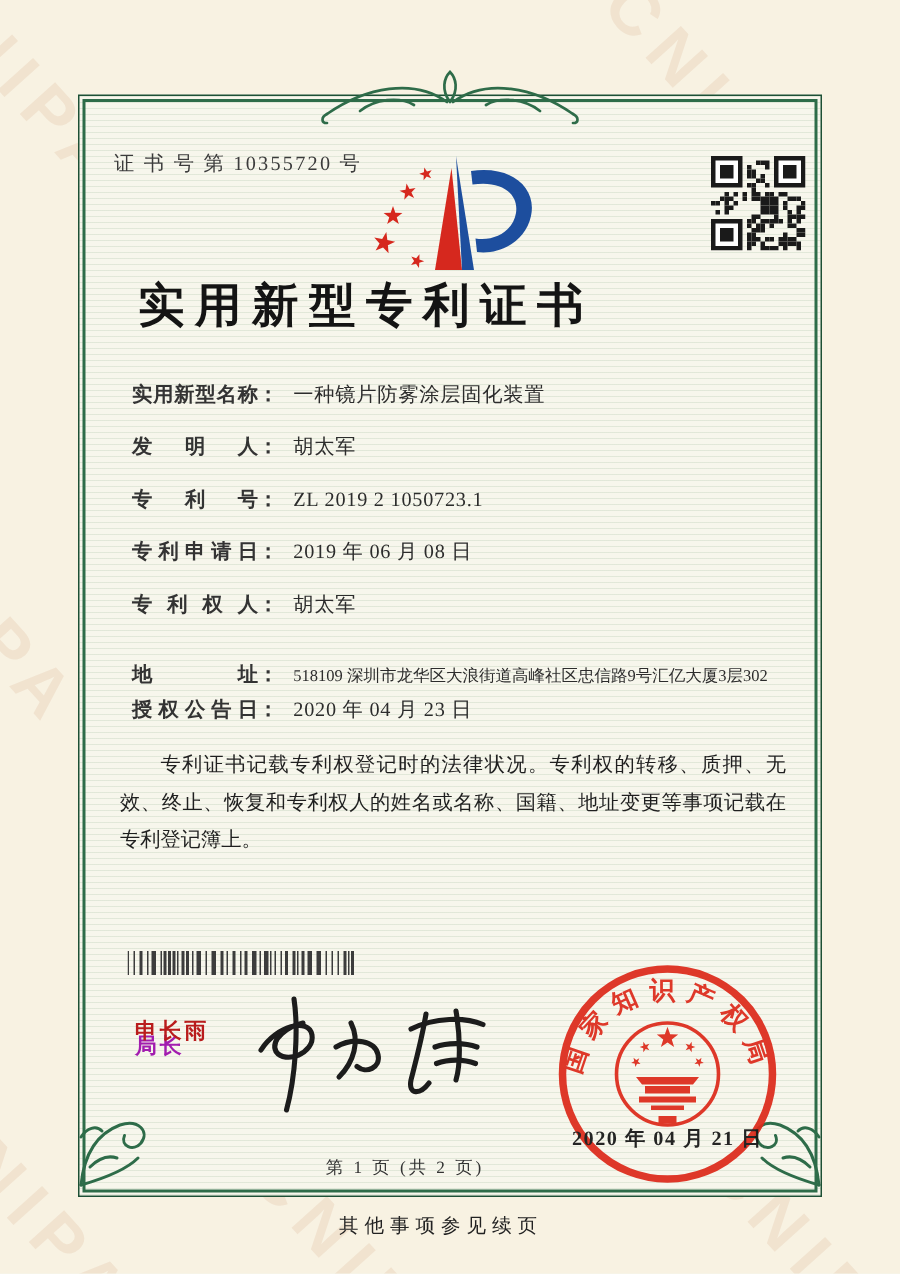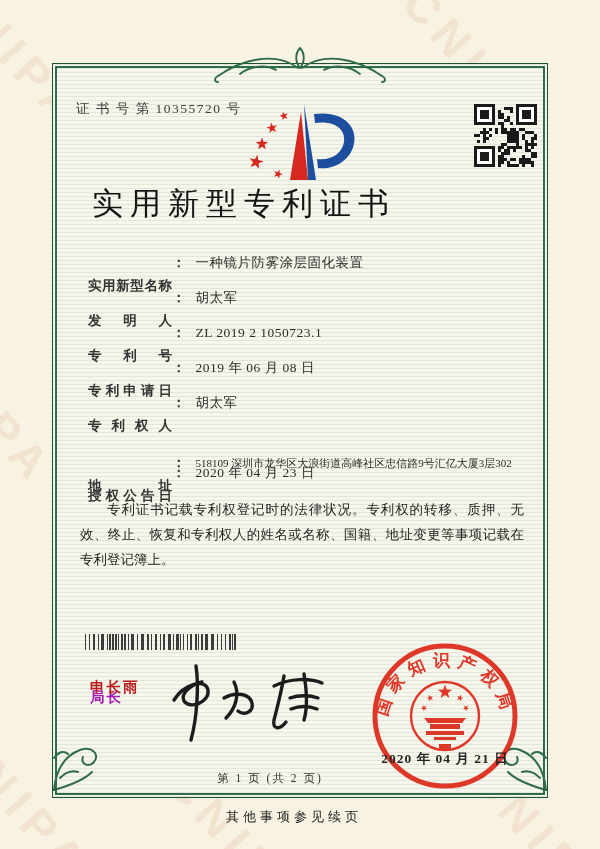--- a/index.html
+++ b/index.html
@@ -35,30 +35,29 @@
   .corner{position:absolute;}
   
   .cert-no{
     position:absolute;left:76px;top:100px;
     font-size:13.5px;color:#3b3b3b;letter-spacing:1.5px;text-align:right;
   }
   .logo{position:absolute;left:238px;top:100px;}
   .qr{position:absolute;left:474px;top:104px;}
   .title{
     position:absolute;left:0;top:183px;width:488px;text-align:center;
-    font-size:31px;font-weight:400;color:#141414;letter-spacing:7px;
+    font-size:31px;font-weight:700;color:#141414;letter-spacing:7px;
   }
   
   .row{position:absolute;left:88px;width:450px;font-size:13.5px;color:#2c2c2c;white-space:nowrap;}
   .flabel{
     display:inline-block;width:84px;
     text-align:justify;text-align-last:justify;
     font-weight:700;color:#333;
     vertical-align:top;
-    margin-top:23px;
   }
   .colon{font-weight:700;color:#333;}
   .fvalue{margin-left:10px;letter-spacing:0.5px;}
   .fvalue-small{margin-left:10px;font-size:11px;letter-spacing:0;}
   .pair2{position:absolute;left:242px;top:0;}
   
   .law{
     position:absolute;left:80px;top:497px;width:444px;
     font-size:13.5px;line-height:25px;color:#1f1f1f;
     text-align:justify;
@@ -287,21 +286,21 @@
 </div>
 <div class="row" style="top:324px">
   <span class="flabel">专利号</span><span class="colon">：</span><span class="fvalue">ZL 2019 2 1050723.1</span>
 </div>
 <div class="row" style="top:359px">
   <span class="flabel">专利申请日</span><span class="colon">：</span><span class="fvalue">2019 年 06 月 08 日</span>
 </div>
 <div class="row" style="top:394px">
   <span class="flabel">专利权人</span><span class="colon">：</span><span class="fvalue">胡太军</span>
 </div>
-<div class="row" style="top:454px">
+<div class="row" style="top:441px">
   <span class="flabel">地址</span><span class="colon">：</span><span class="fvalue-small">518109 深圳市龙华区大浪街道高峰社区忠信路9号汇亿大厦3层302</span>
 </div>
 <div class="row" style="top:464px">
   <span class="flabel">授权公告日</span><span class="colon">：</span><span class="fvalue">2020 年 04 月 23 日</span>
 </div>
 
 <div class="law">
   <p>专利证书记载专利权登记时的法律状况。专利权的转移、质押、无效、终止、恢复和专利权人的姓名或名称、国籍、地址变更等事项记载在专利登记簿上。</p>
 </div>
 

